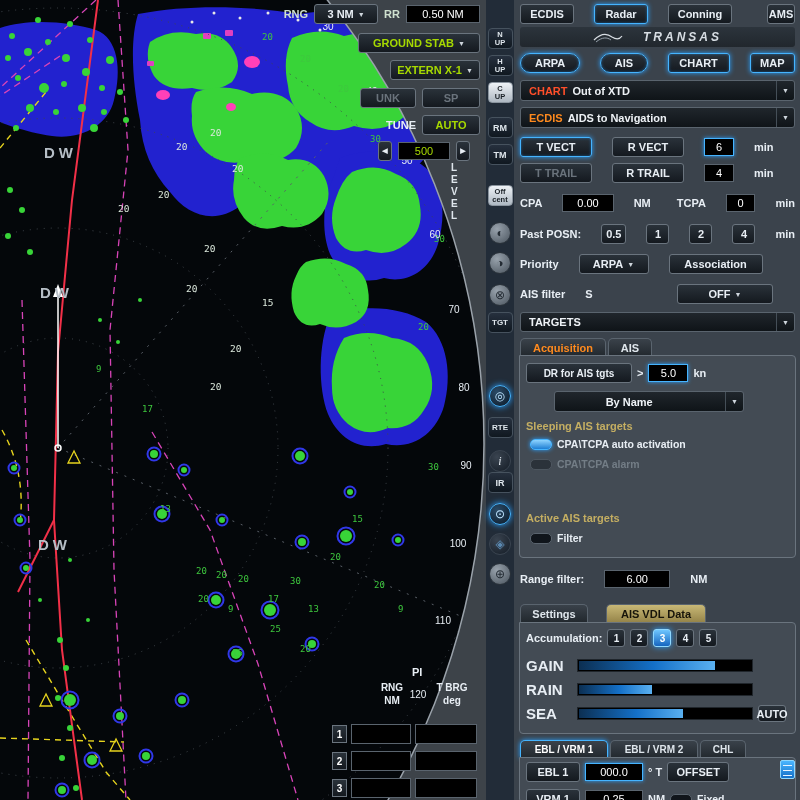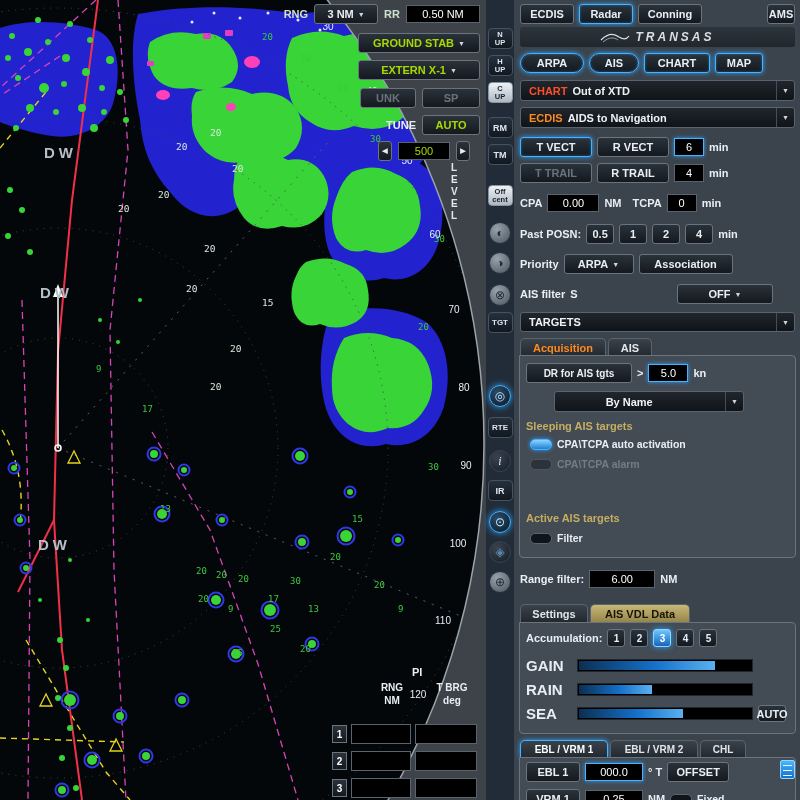--- a/index.html
+++ b/index.html
@@ -34,21 +34,21 @@
   .btn{display:flex;align-items:center;justify-content:center;background:linear-gradient(#2a323a,#14191f);
        border:1px solid #6a747e;border-radius:3px;color:#e8eef4;font-size:11px;font-weight:bold;height:20px;padding:0 4px;white-space:nowrap}
   .btn.pill{border-radius:10px}
   .btn.active,.act-b{border-color:#45b4ff;box-shadow:0 0 5px #2aa0ff,inset 0 0 3px rgba(42,160,255,.5)}
   .btn.dimtxt{color:#6a737c}
   .val{background:#000;border:1px solid #5a646e;color:#fff;font-size:11px;display:flex;align-items:center;justify-content:center;height:18px;white-space:nowrap}
   .val.hl{border-color:#45b4ff;box-shadow:0 0 4px #2aa0ff}
   .chev{font-size:7px;color:#cfd6dd;margin-left:4px}
   .w14{width:14px}.w28{width:28px}.w30{width:30px}.w40{width:40px}.w46{width:28px}.w48{width:48px}
   .w50{width:50px}.w52{width:52px}.w54{width:54px}.w56{width:56px}.w58{width:58px}
-  .w62{width:62px}.w64{width:64px}.w66{width:66px}.w70{width:70px}.w72{width:72px}.w74{width:74px}.w94{width:94px}.w96{width:96px}.w106{width:106px}.w110{width:122px}.w122{width:122px}
+  .w62{width:62px}.w64{width:64px}.w66{width:66px}.w70{width:70px}.w72{width:72px}.w74{width:74px}.w94{width:94px}.w96{width:96px}.w106{width:106px}.w110{width:90px}.w122{width:122px}
   .mla{margin-left:auto}
   .level{position:absolute;right:24px;top:162px;width:11px;word-break:break-all;line-height:12px;font-size:10px;font-weight:bold;color:#dfe6ec;letter-spacing:0}
 
   
   .pi{position:absolute;left:332px;top:666px;width:152px;font-size:10px}
   .pi .t{position:absolute;left:80px;top:0;font-size:11px;font-weight:bold}
   .pi .h{position:absolute;top:15px;text-align:center;line-height:13px;font-weight:bold;color:#e8eef4}
   .pi .h1{left:36px;width:48px}.pi .h2{left:92px;width:56px}
   .pirow{position:absolute;left:0;display:flex;gap:4px;align-items:center}
   .piidx{width:15px;height:18px;background:linear-gradient(#2a323a,#14191f);border:1px solid #6a747e;display:flex;align-items:center;justify-content:center;font-weight:bold;color:#fff}
@@ -60,21 +60,21 @@
   .sbtn{width:25px;height:21px;border-radius:4px;background:linear-gradient(#26303e,#101820);border:1px solid #46525e;
         color:#dfe6ec;font-size:7.5px;font-weight:bold;display:flex;flex-direction:column;align-items:center;justify-content:center;line-height:8px;flex:none}
   .sbtn.light{background:linear-gradient(#eef2f6,#aeb8c2);color:#1a2026;border-color:#8a949e}
   .sround{width:22px;height:22px;border-radius:50%;background:radial-gradient(circle at 35% 30%,#98a2ac,#4a545e);
           border:1px solid #2a323a;color:#232b33;font-size:12px;display:flex;align-items:center;justify-content:center;flex:none}
   .sround.blue{border:1px solid #45b4ff;box-shadow:0 0 6px #2aa0ff;color:#bfe4ff;background:radial-gradient(circle at 35% 30%,#2a4a66,#0c1a28)}
   .sround.dark{background:radial-gradient(circle at 35% 30%,#3a4450,#141c26);color:#5a88b0;border-color:#3a4450}
 
   
   .panel{position:absolute;left:514px;top:0;width:286px;height:800px;background:#3b434c;overflow:hidden}
-  .prow{position:absolute;left:6px;right:5px;display:flex;align-items:center;gap:5px}
+  .prow{position:absolute;left:6px;right:5px;display:flex;align-items:center;gap:20px}
   .brandrow{justify-content:center;background:linear-gradient(#2c343c,#21272d);border-radius:3px;height:20px}
   .brandtxt{font-style:italic;font-weight:bold;letter-spacing:3px;font-size:12px;color:#d8dee4}
   .dd{flex:1;display:flex;align-items:center;gap:5px;background:linear-gradient(#20262c,#0f1418);border:1px solid #5a646e;
       border-radius:3px;height:21px;padding:0 0 0 8px;font-size:11px;font-weight:bold;color:#eef2f6}
   .ddchev{margin-left:auto;border-left:1px solid #454f58;align-self:stretch;display:flex;align-items:center;padding:0 5px;font-size:7px;color:#cfd6dd}
   .tab{height:18px;padding:4px 8px;display:flex;align-items:center;background:linear-gradient(#3a424a,#22282e);border:1px solid #5a646e;
        border-bottom:none;border-radius:5px 5px 0 0;color:#dfe6ec;font-size:11px;font-weight:bold;justify-content:center}
   .tab.atan{background:linear-gradient(#c8b876,#96854a);color:#17140a}
   .tab.ablue{border-color:#45b4ff;box-shadow:0 0 5px #2aa0ff;color:#fff}
   .grp{position:absolute;background:#434b54;border:1px solid #6a747e;border-radius:0 4px 4px 4px}
@@ -466,21 +466,21 @@
     <div class="sbtn" style="margin-top:6px;font-size:8px">
       <span>TGT</span>
     </div>
     <div class="sround blue" style="margin-top:52px">◎</div>
     <div class="sbtn" style="margin-top:10px;font-size:8px">
       <span>RTE</span>
     </div>
     <div class="sround dark" style="margin-top:12px;font-style:italic;font-family:'Liberation Serif',serif;color:#dfe6ec">
       <span>i</span>
     </div>
-    <div class="sbtn" style="margin-top:8px;font-size:9px">
+    <div class="sbtn" style="font-size:9px">
       <span>IR</span>
     </div>
     <div class="sround blue" style="margin-top:10px">⊙</div>
     <div class="sround dark" style="margin-top:8px">◈</div>
     <div class="sround" style="margin-top:8px">⊕</div>
   </div>
 
   <div class="panel">
 
     <div class="prow" style="top:4px">
@@ -615,21 +615,21 @@
         <span class="lbl s10">Filter</span>
       </div>
     </div>
 
     <div class="prow" style="top:570px">
       <span class="lbl">Range filter:</span>
       <div class="val w66" style="width:66px">6.00</div>
       <span class="lbl">NM</span>
     </div>
 
-    <div class="prow" style="top:604px;gap:2px">
+    <div class="prow" style="top:604px;gap:18px">
       <div class="tab" style="width:68px">Settings</div>
       <div class="tab atan" style="width:100px">AIS VDL Data</div>
     </div>
 
     <div class="grp" style="left:5px;right:4px;top:622px;height:112px">
       <div class="girow" style="top:6px">
         <span class="lbl">Accumulation:</span>
         <div class="acc">1</div>
         <div class="acc">2</div>
         <div class="acc on">3</div>

